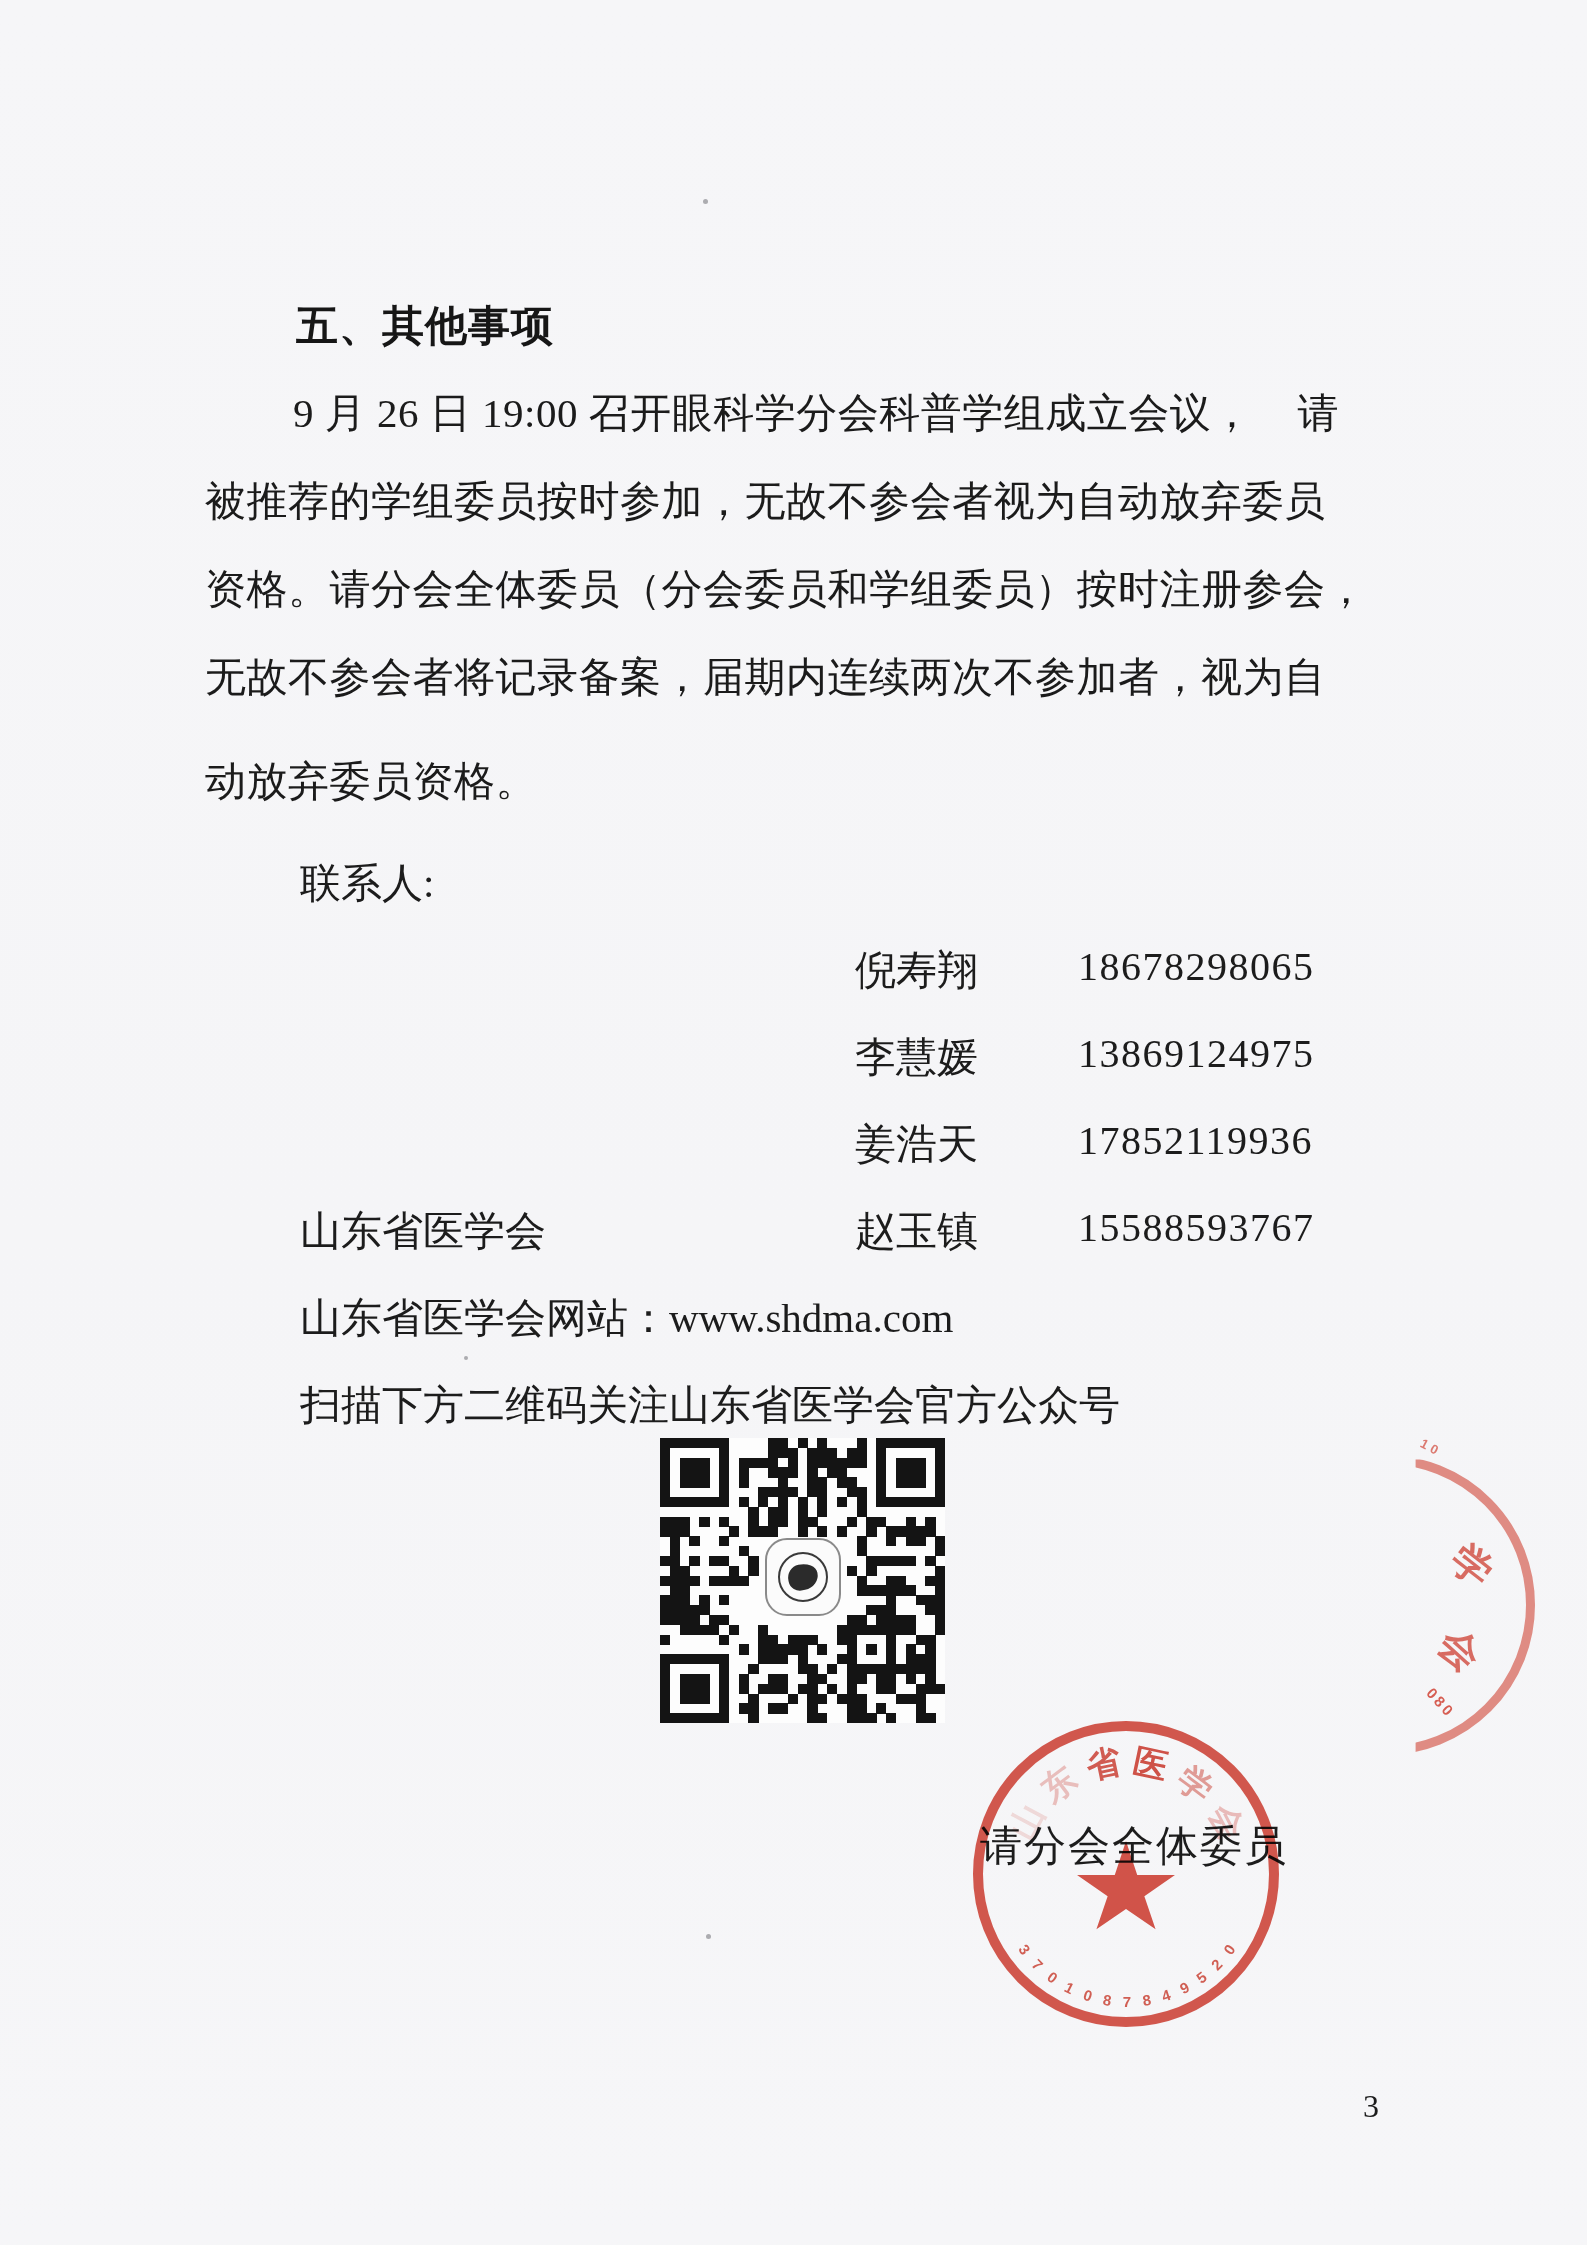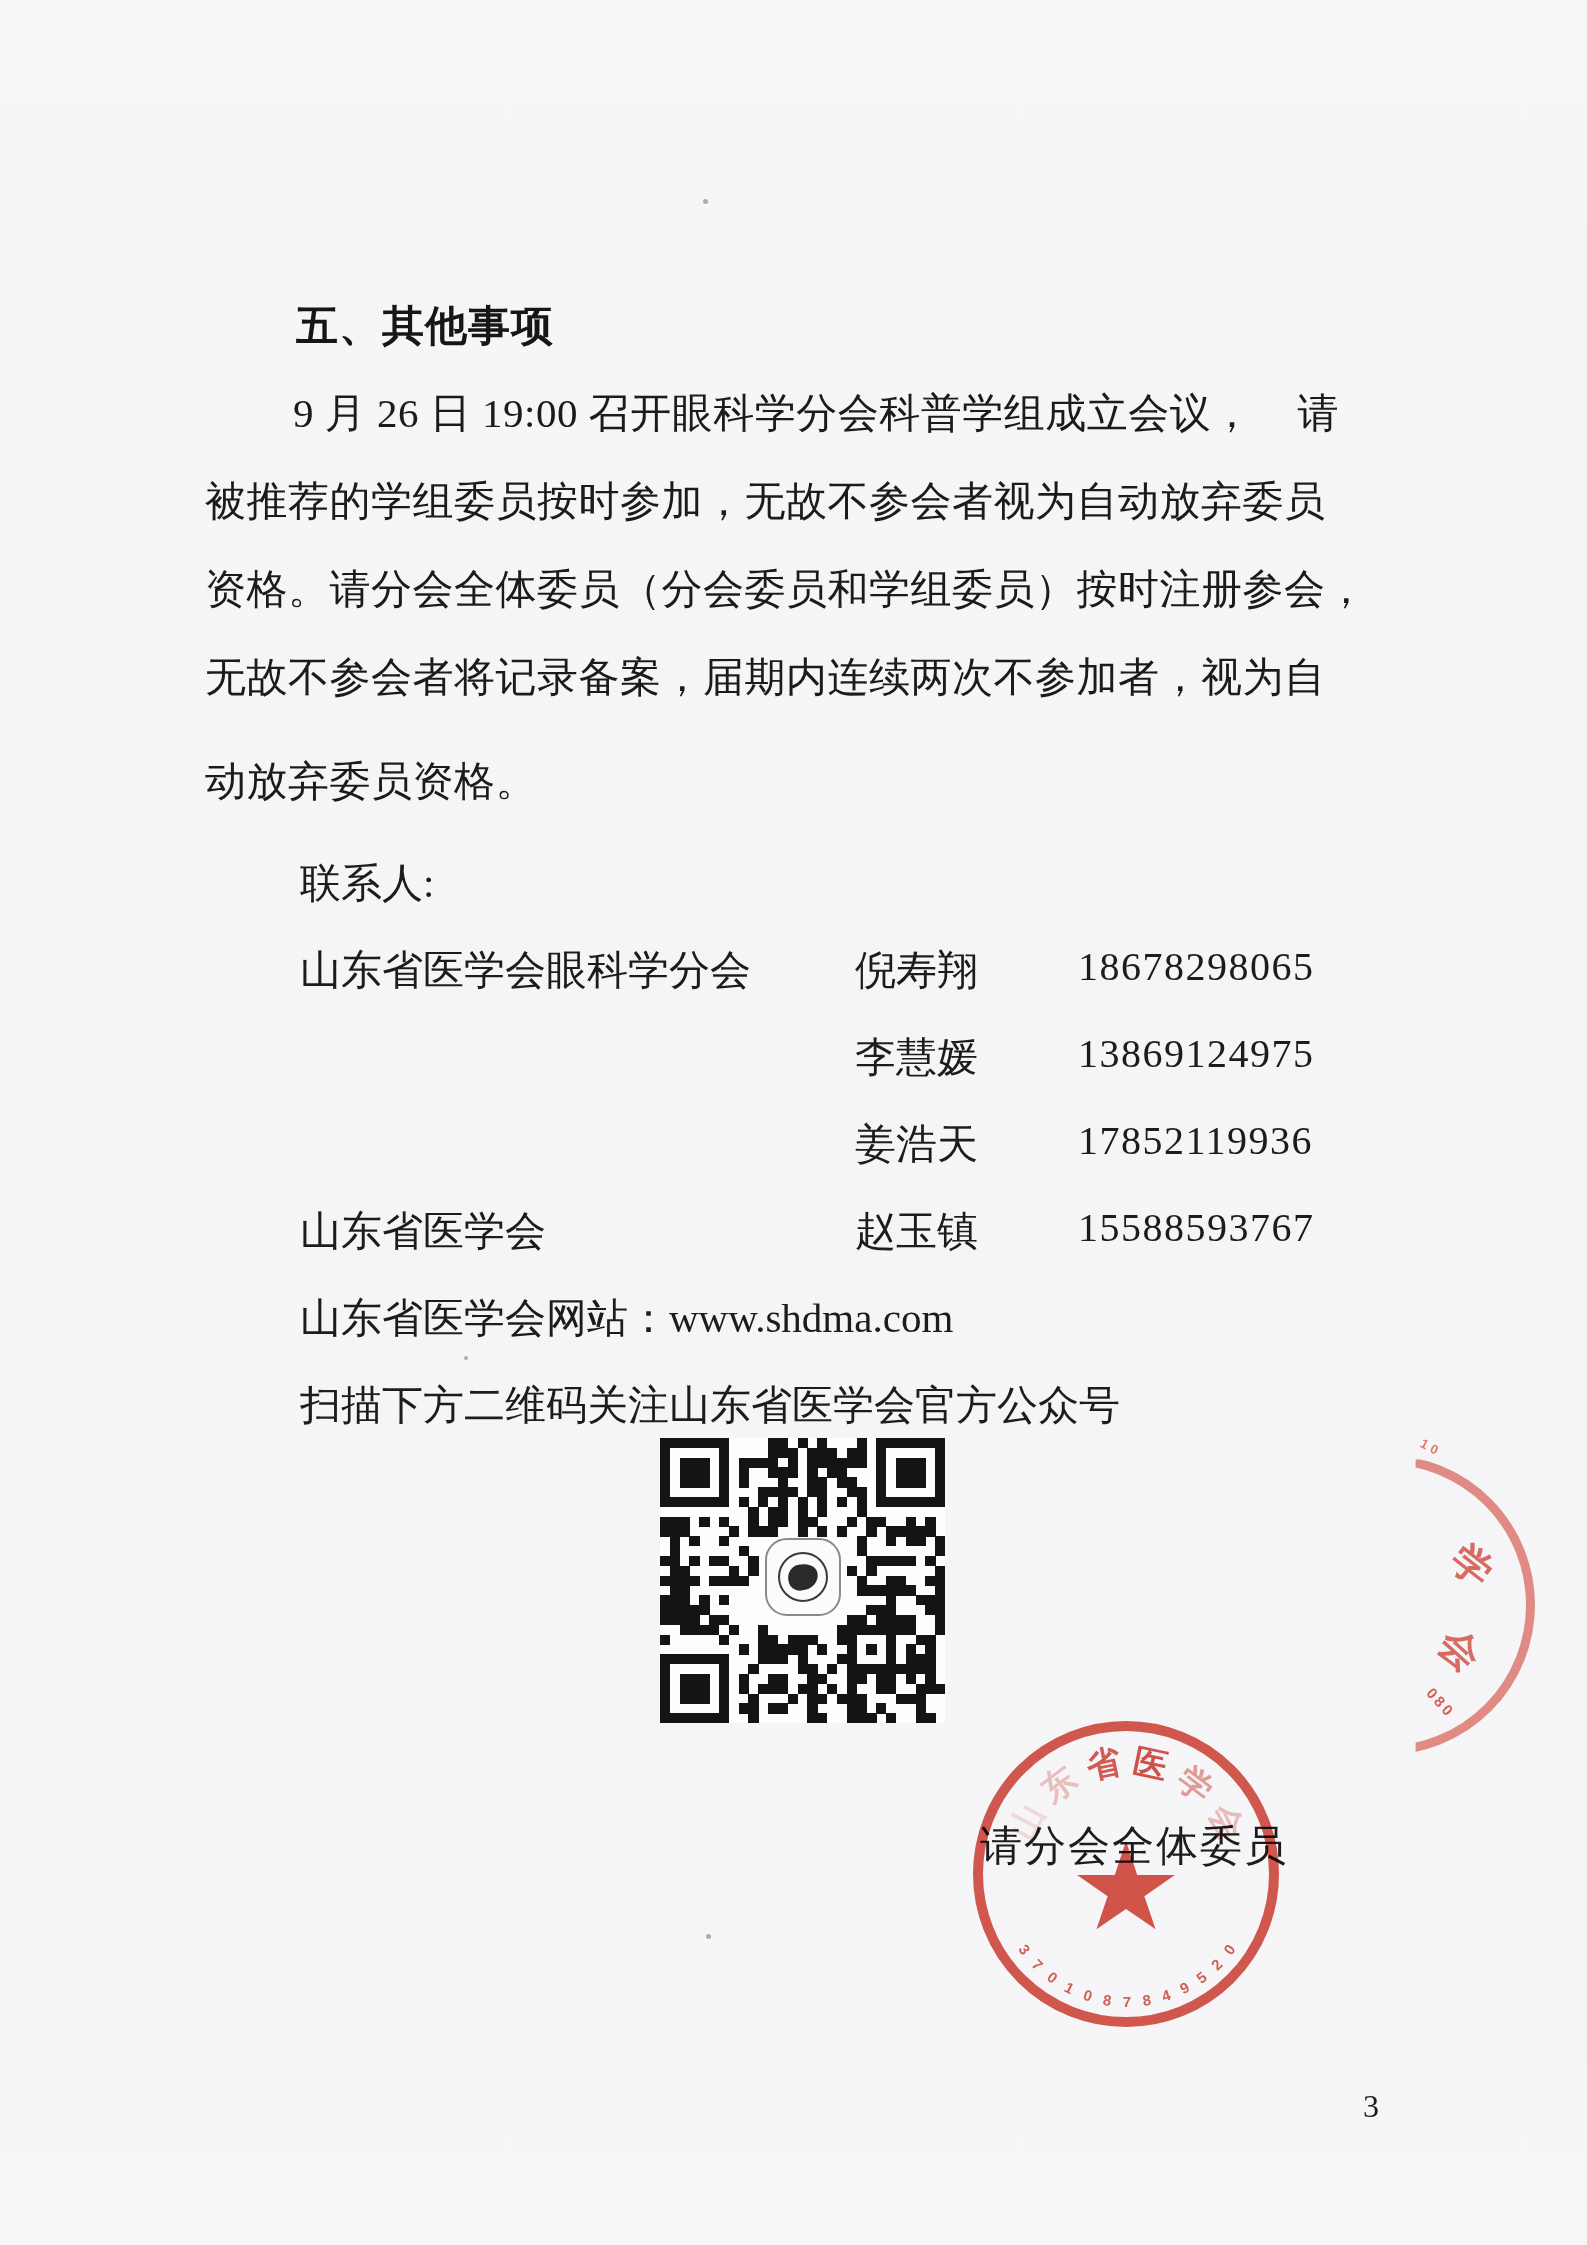--- a/index.html
+++ b/index.html
@@ -125,21 +125,20 @@
     <span>9 月 26 日 19:00 召开眼科学分会科普学组成立会议，</span>
     <span>请</span>
   </div>
   <div class="abs body-line line2">被推荐的学组委员按时参加，无故不参会者视为自动放弃委员</div>
   <div class="abs body-line line3">资格。请分会全体委员（分会委员和学组委员）按时注册参会，</div>
   <div class="abs body-line line4">无故不参会者将记录备案，届期内连续两次不参加者，视为自</div>
   <div class="abs body-line line5">动放弃委员资格。</div>
 
   <div class="abs contact-label">联系人:</div>
 
-  <div class="abs c-org r0">山东省医学会眼科学分会</div>
   <div class="abs c-name r0">倪寿翔</div>
   <div class="abs c-phone r0">18678298065</div>
 
   <div class="abs c-org r1"></div>
   <div class="abs c-name r1">李慧媛</div>
   <div class="abs c-phone r1">13869124975</div>
 
   <div class="abs c-name r2">姜浩天</div>
   <div class="abs c-phone r2">17852119936</div>
 

